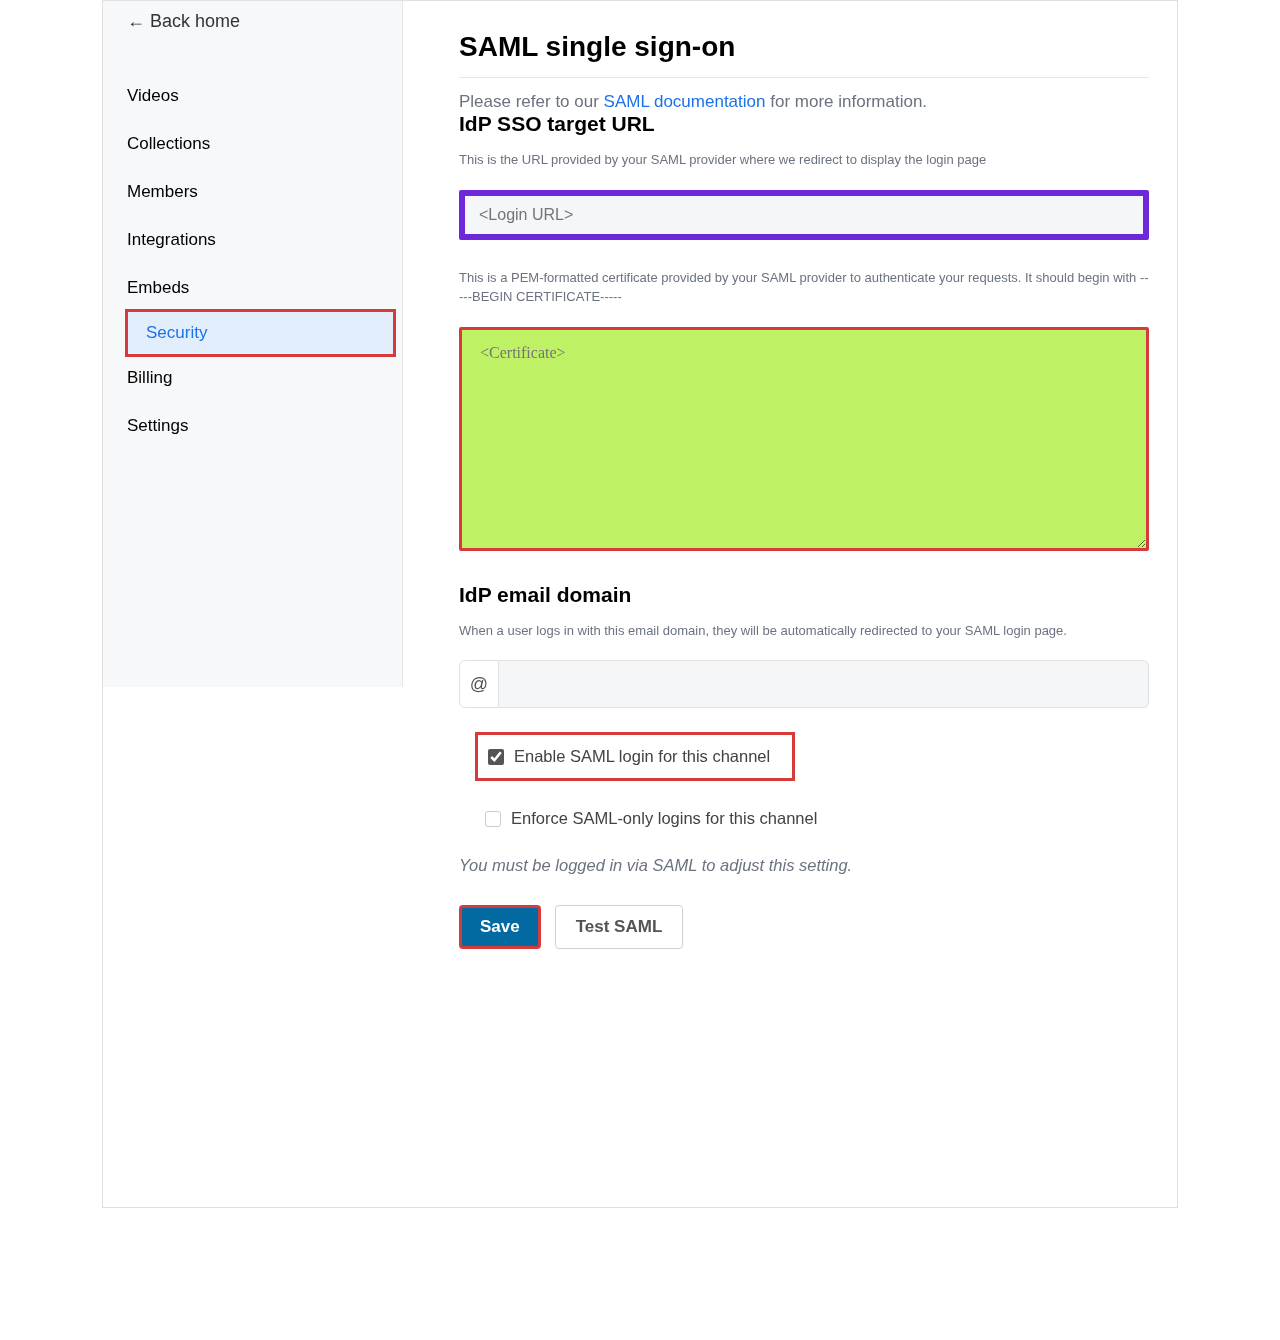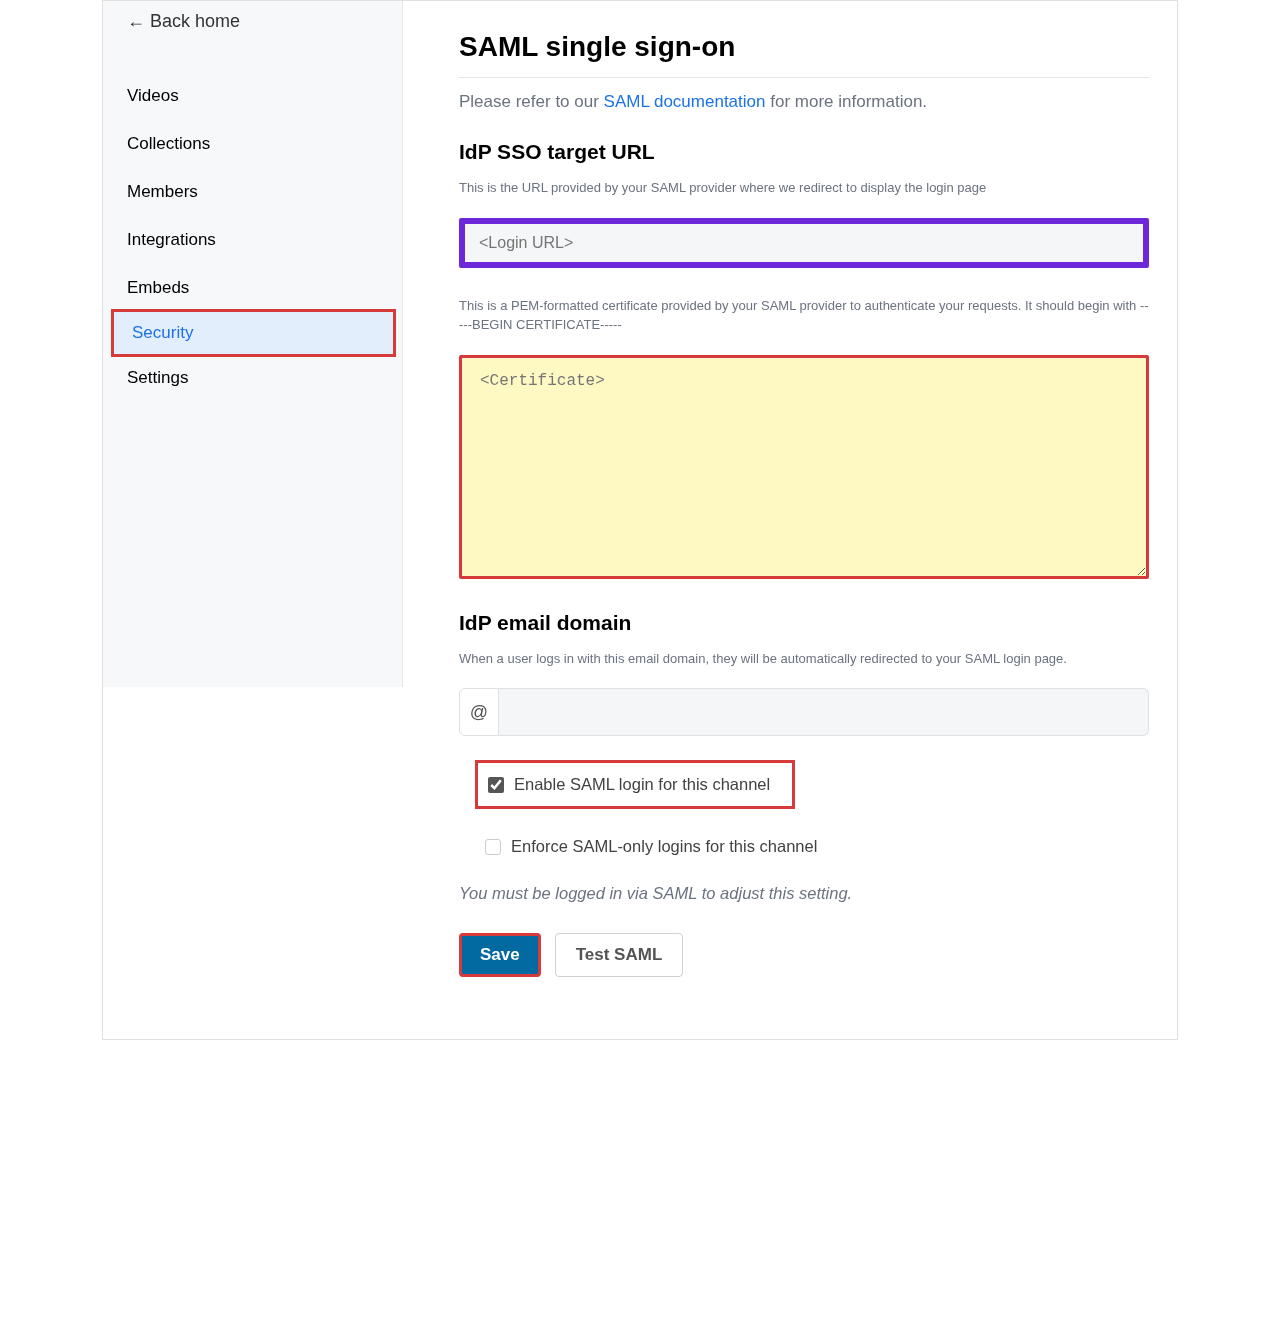--- a/index.html
+++ b/index.html
@@ -8,21 +8,21 @@
       box-sizing: border-box;
     }
     body {
       font-family: -apple-system, BlinkMacSystemFont, "Segoe UI", Helvetica, Arial, sans-serif;
       background: #fff;
       color: #000;
     }
     .app {
       display: flex;
       width: 1076px;
-      height: 1040px;
+      height: 1208px;
       border: 1px solid #e0e0e0;
       margin: 0 auto;
     }
     .sidebar {
       width: 300px;
       background: #f7f8fa;
       border-right: 1px solid #e8e8e8;
       height: 686px;
     }
     .back-home {
@@ -37,41 +37,40 @@
     .sidebar-item {
       padding: 14px 24px;
       font-size: 17px;
       color: #000000;
       cursor: pointer;
     }
     .sidebar-item.active {
       color: #1a73e8;
       background: #e3eefc;
       border: 3px solid #d73a3a;
-      margin: -3px 6px -3px 8px;
+      margin: -3px 6px -3px 22px;
       padding: 11px 18px;
     }
     .main {
       flex: 1;
       padding: 30px 28px 30px 56px;
     }
     .page-title {
       font-size: 28px;
       font-weight: 700;
       margin-bottom: 14px;
     }
     hr.title-divider {
       border: none;
       border-top: 1px solid #e6e6e6;
       margin-bottom: 14px;
     }
     .intro {
       font-size: 17px;
       color: #6b7280;
-      margin-bottom: 28px;
     }
     .intro a {
       color: #1a73e8;
       text-decoration: none;
     }
     .section-heading {
       font-size: 21px;
       font-weight: 700;
       margin-bottom: 14px;
     }
@@ -90,25 +89,25 @@
       border: 6px solid #6d28d9;
       border-radius: 2px;
       margin-bottom: 28px;
     }
     .textarea-cert {
       width: 100%;
       height: 224px;
       padding: 14px 18px;
       font-size: 16px;
       color: #6b7280;
-      background: #fef9c3;
+      background: #bef264;
       border: 3px solid #d73a3a;
       border-radius: 2px;
       resize: both;
-      font-family: Liberation Mono, monospace;
+      font-family: Liberation Serif, serif;
       margin-bottom: 28px;
       overflow-y: scroll;
     }
     .email-group {
       display: flex;
       margin-bottom: 24px;
     }
     .at-prefix {
       width: 40px;
       height: 48px;
@@ -196,20 +195,21 @@
 <div class="app">
   <div class="sidebar">
     <div class="back-home">← Back home</div>
     <div class="sidebar-items">
       <div class="sidebar-item">Videos</div>
       <div class="sidebar-item">Collections</div>
       <div class="sidebar-item">Members</div>
       <div class="sidebar-item">Integrations</div>
       <div class="sidebar-item">Embeds</div>
       <div class="sidebar-item active">Security</div>
+      <div class="sidebar-item">Billing</div>
       <div class="sidebar-item">Settings</div>
     </div>
   </div>
 
   <div class="main">
     <h1 class="page-title">SAML single sign-on</h1>
     <hr class="title-divider">
     <p class="intro">
       <span>Please refer to our </span><a href="#">SAML documentation</a><span> for more information.</span>
     </p>

